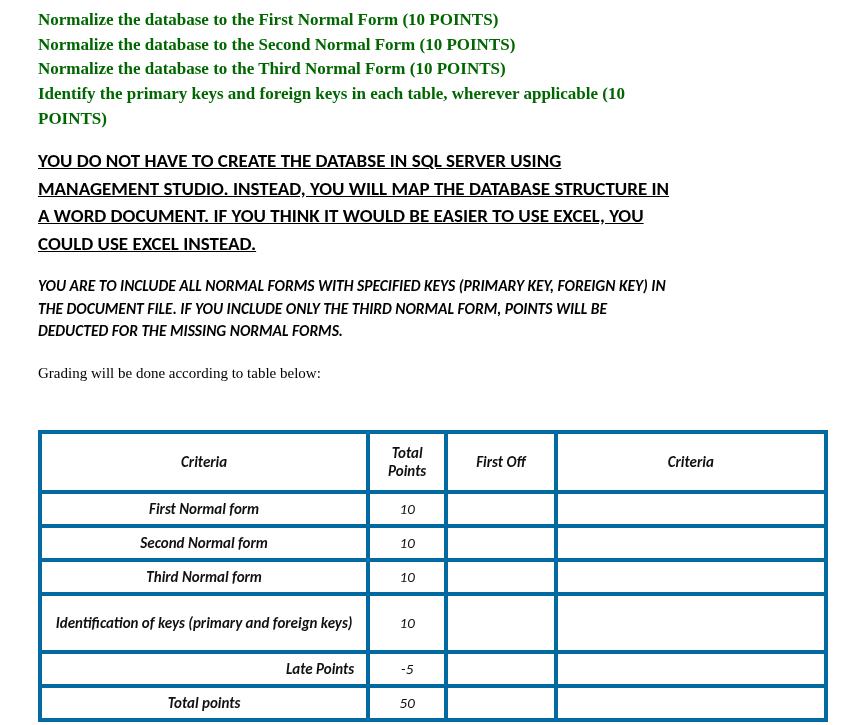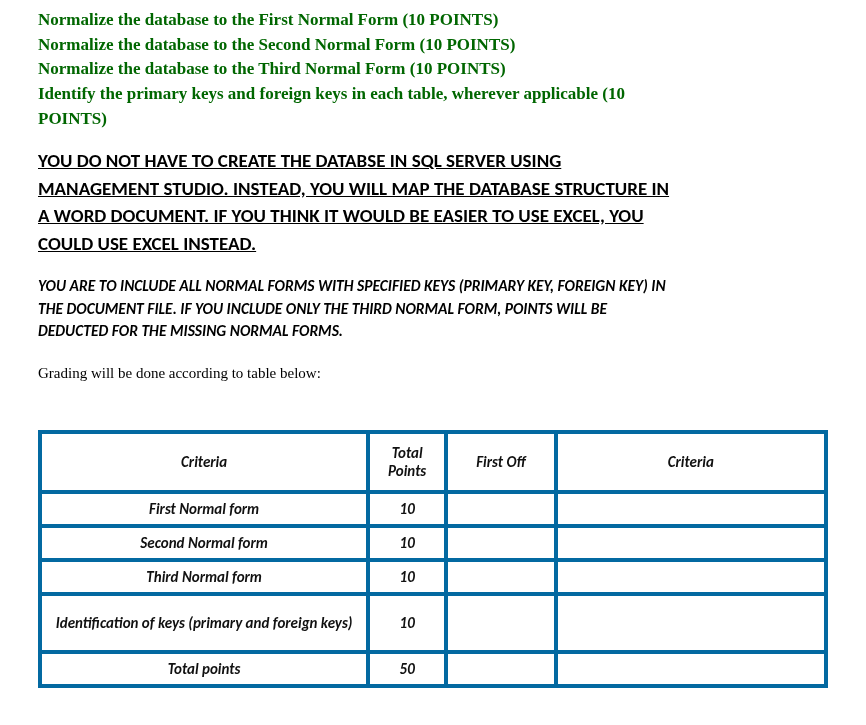--- a/index.html
+++ b/index.html
@@ -71,21 +71,21 @@
   .col-po       { width: 110px; text-align: center; }
   .col-cm       { width: 272px; text-align: center; }
   td.crit {
     font-weight: bold;
     font-style: italic;
     text-align: center;
     padding: 8px 10px;
   }
   td.crit.right { text-align: right; padding-right: 12px;}
   td.tp {
-    font-weight: bold;
+    font-weight: normal;
     font-style: italic;
     text-align: center;
   }
   td.empty { }
 </style>
 </head>
 <body>
 
 <div class="page">
 
@@ -136,20 +136,26 @@
         <td class="empty"></td>
         <td class="empty"></td>
       </tr>
       <tr>
         <td class="crit" style="height:42px;">Identification of keys (primary and foreign keys)</td>
         <td class="tp">10</td>
         <td class="empty"></td>
         <td class="empty"></td>
       </tr>
       <tr>
+        <td class="crit right">Late Points</td>
+        <td class="tp">-5</td>
+        <td class="empty"></td>
+        <td class="empty"></td>
+      </tr>
+      <tr>
         <td class="crit">Total points</td>
         <td class="tp">50</td>
         <td class="empty"></td>
         <td class="empty"></td>
       </tr>
     </tbody>
   </table>
 
 </div>
 

